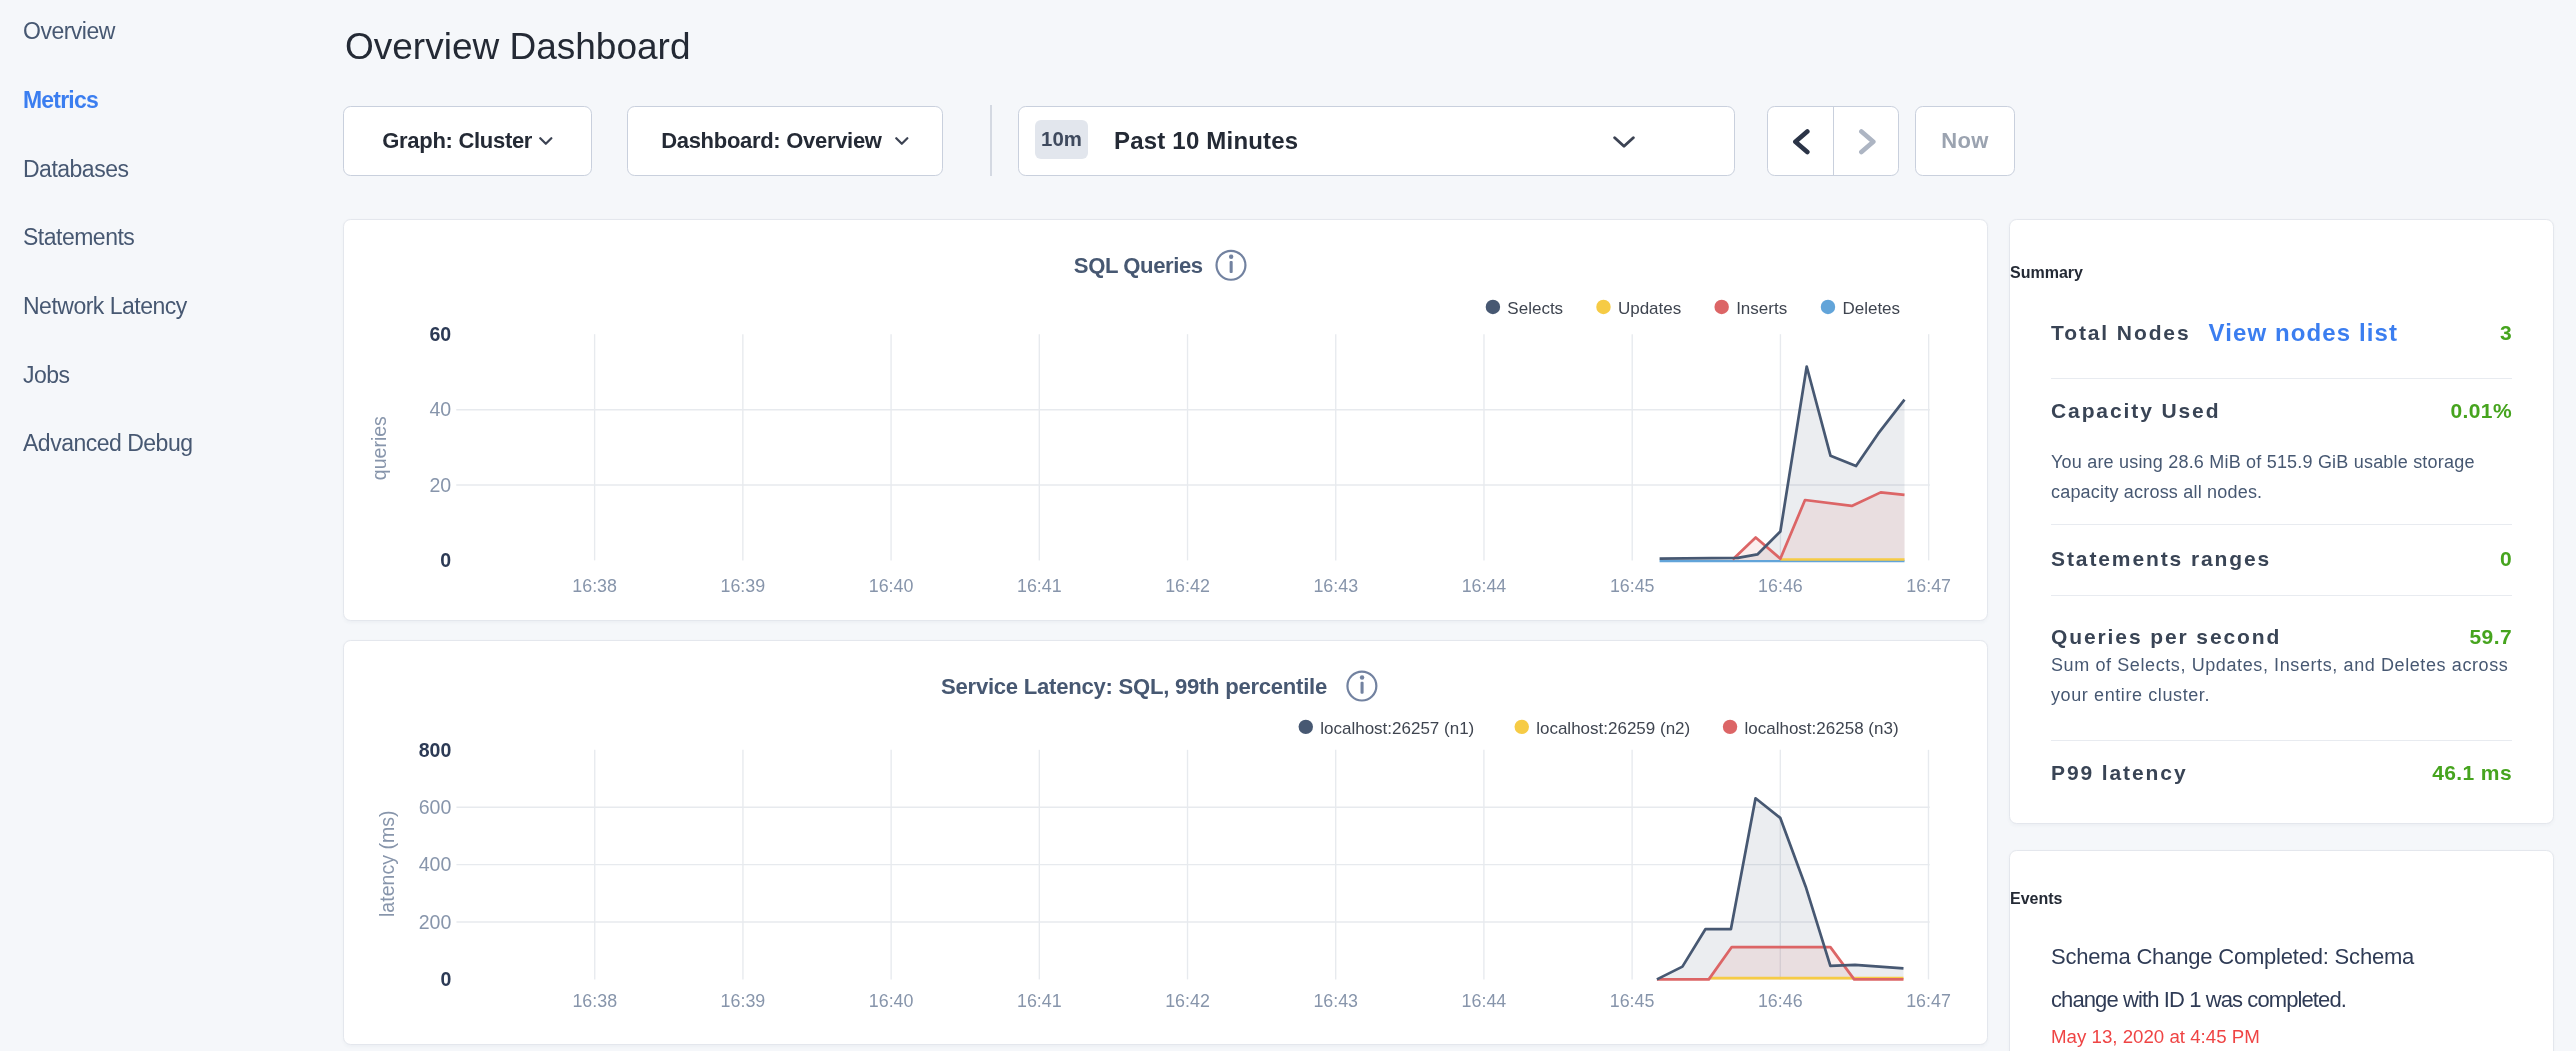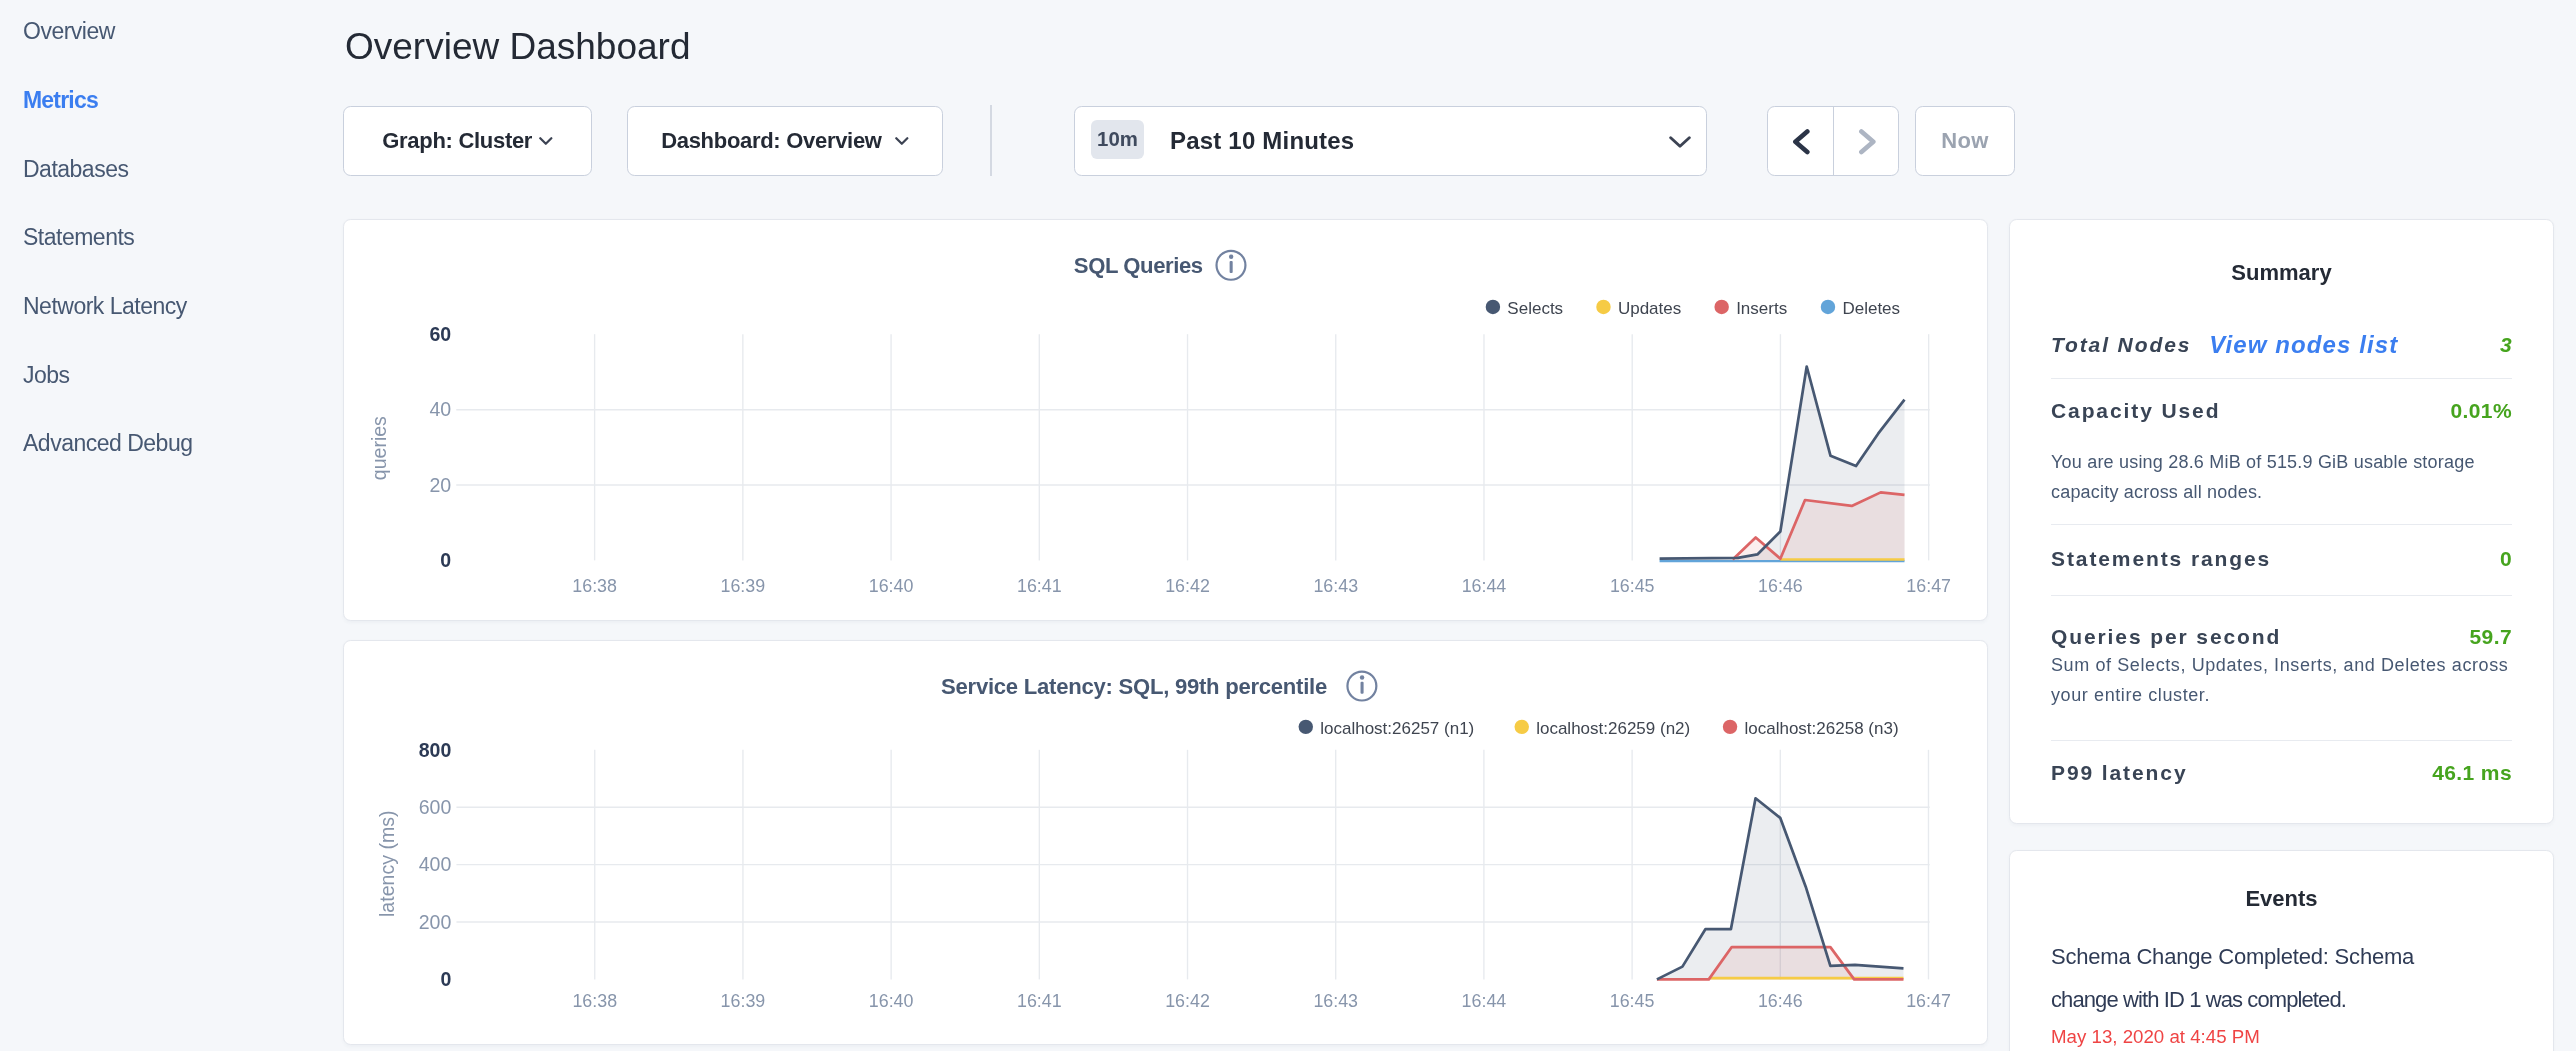--- a/index.html
+++ b/index.html
@@ -6,33 +6,33 @@
 html,body { width:2576px; height:1051px; }
 body { background:#f5f7fa; font-family:"Liberation Sans", sans-serif; overflow:hidden; position:relative; }
 .nav { position:absolute; left:23px; height:34px; display:flex; align-items:center; font-size:23px; color:#475872; letter-spacing:-0.5px; }
 .nav.active { color:#3b7ef0; font-weight:bold; letter-spacing:-0.8px; }
 #title { position:absolute; left:345px; top:26px; font-size:37px; color:#242a35; }
 .ctl { position:absolute; top:106px; height:70px; background:#fff; border:0.9px solid #c9d0dd; border-radius:7.7px; display:flex; align-items:center; justify-content:center; }
 .ctl .lbl { font-size:22px; font-weight:bold; color:#242a35; letter-spacing:-0.3px; }
 #dd1 { left:343px; width:249px; gap:7px; }
 #dd2 { left:627px; width:316px; gap:13.6px; }
 #vdiv { position:absolute; left:990px; top:105px; width:1.7px; height:71px; background:#d4d9e2; }
-#timebox { left:1074px; width:633px; justify-content:flex-start; }
+#timebox { left:1018px; width:717px; justify-content:flex-start; }
 #badge { position:absolute; left:16px; top:12.8px; width:53px; height:39px; background:#e2e6ed; border-radius:6px; display:flex; align-items:center; justify-content:center; font-size:20.4px; font-weight:bold; color:#3f4a5e; }
 #tlabel { position:absolute; left:95px; top:0; height:68px; display:flex; align-items:center; font-size:24px; font-weight:bold; color:#242a35; letter-spacing:0.2px; }
 #tchev { position:absolute; left:594px; top:29px; }
 #arrows { left:1767px; width:132px; padding:0; }
 #arrowdiv { position:absolute; left:65px; top:0px; width:0.9px; height:68px; background:#c9d0dd; }
 #nowbtn { left:1915px; width:100px; font-size:22px; font-weight:bold; color:#9ba3b0; letter-spacing:0.4px; }
 .panel { position:absolute; background:#fff; border:0.9px solid #e4e7ed; border-radius:7.7px; box-shadow:0 1.7px 3.4px rgba(60,70,90,0.04); }
 #p1 { left:343px; top:219px; width:1645px; height:402px; }
 #p2 { left:343px; top:640px; width:1645px; height:405px; }
 #sum { left:2009px; top:219px; width:545px; height:605px; }
 #ev { left:2009px; top:850px; width:545px; height:255px; }
-.sc { position:absolute; font-size:22px; font-weight:bold; color:#242a35; left:0; right:0; text-align:center; height:34px; line-height:34px; }
+.sc { position:absolute; font-size:16px; font-weight:bold; color:#242a35; left:0; right:0; text-align:left; height:34px; line-height:34px; }
 .srow { position:absolute; left:41px; right:41px; height:34px; display:flex; align-items:center; }
 .slabel { font-size:21px; font-weight:bold; color:#394455; letter-spacing:1.9px; }
 .sval { margin-left:auto; font-size:21px; font-weight:bold; color:#46a41e; letter-spacing:0.4px; }
 .slink { font-size:24px; font-weight:bold; color:#3b7ef0; margin-left:18px; letter-spacing:1.1px; }
 .sdiv { position:absolute; left:41px; right:41px; height:0.9px; background:#e8ebf0; }
 .spara { position:absolute; left:41px; font-size:18px; line-height:30px; color:#475872; letter-spacing:0.2px; white-space:nowrap; }
 #evmsg { position:absolute; left:41px; top:84px; font-size:22px; line-height:43px; color:#2f3b55; white-space:nowrap; }
 #evdate { position:absolute; left:41px; top:173px; font-size:18.7px; line-height:25.5px; color:#ef4444; }
 svg text { font-family:"Liberation Sans", sans-serif; }
 </style>
@@ -191,21 +191,21 @@
   <polygon fill="rgba(71,88,114,0.11)" points="1544,398 1574,383 1601,339 1631,339 1660,185 1689,208 1719,289 1748,382 1777,381 1834,385 1834,398"></polygon>
   <polygon fill="rgba(220,101,102,0.11)" points="1544,398 1605,398 1632,360 1748,360 1776,398 1834,398"></polygon>
   <polyline fill="none" stroke="#f6cb45" stroke-width="3" points="1605,396.5 1834,396.5"></polyline>
   <polyline fill="none" stroke="#dc6566" stroke-width="3.2" stroke-linejoin="round" points="1544,398 1605,398 1632,360 1748,360 1776,398 1834,398"></polyline>
   <polyline fill="none" stroke="#475872" stroke-width="3.2" stroke-linejoin="round" points="1544,398 1574,383 1601,339 1631,339 1660,185 1689,208 1719,289 1748,382 1777,381 1834,385"></polyline>
 </svg>
 </div>
 
 <div id="sum" class="panel">
   <div class="sc" style="top:36px;">Summary</div>
-  <div class="srow" style="top:108px;font-style:italic;">
+  <div class="srow" style="top:96px;">
       <span class="slabel">Total Nodes</span>
       <span class="slink">View nodes list</span>
       <span class="sval">3</span>
     </div>
   <div class="sdiv" style="top:158px;"></div>
   <div class="srow" style="top:174px;">
       <span class="slabel">Capacity Used</span>
       <span class="sval">0.01%</span>
     </div>
   <div class="spara" style="top:227px;">You are using 28.6 MiB of 515.9 GiB usable storage<br>capacity across all nodes.</div>

